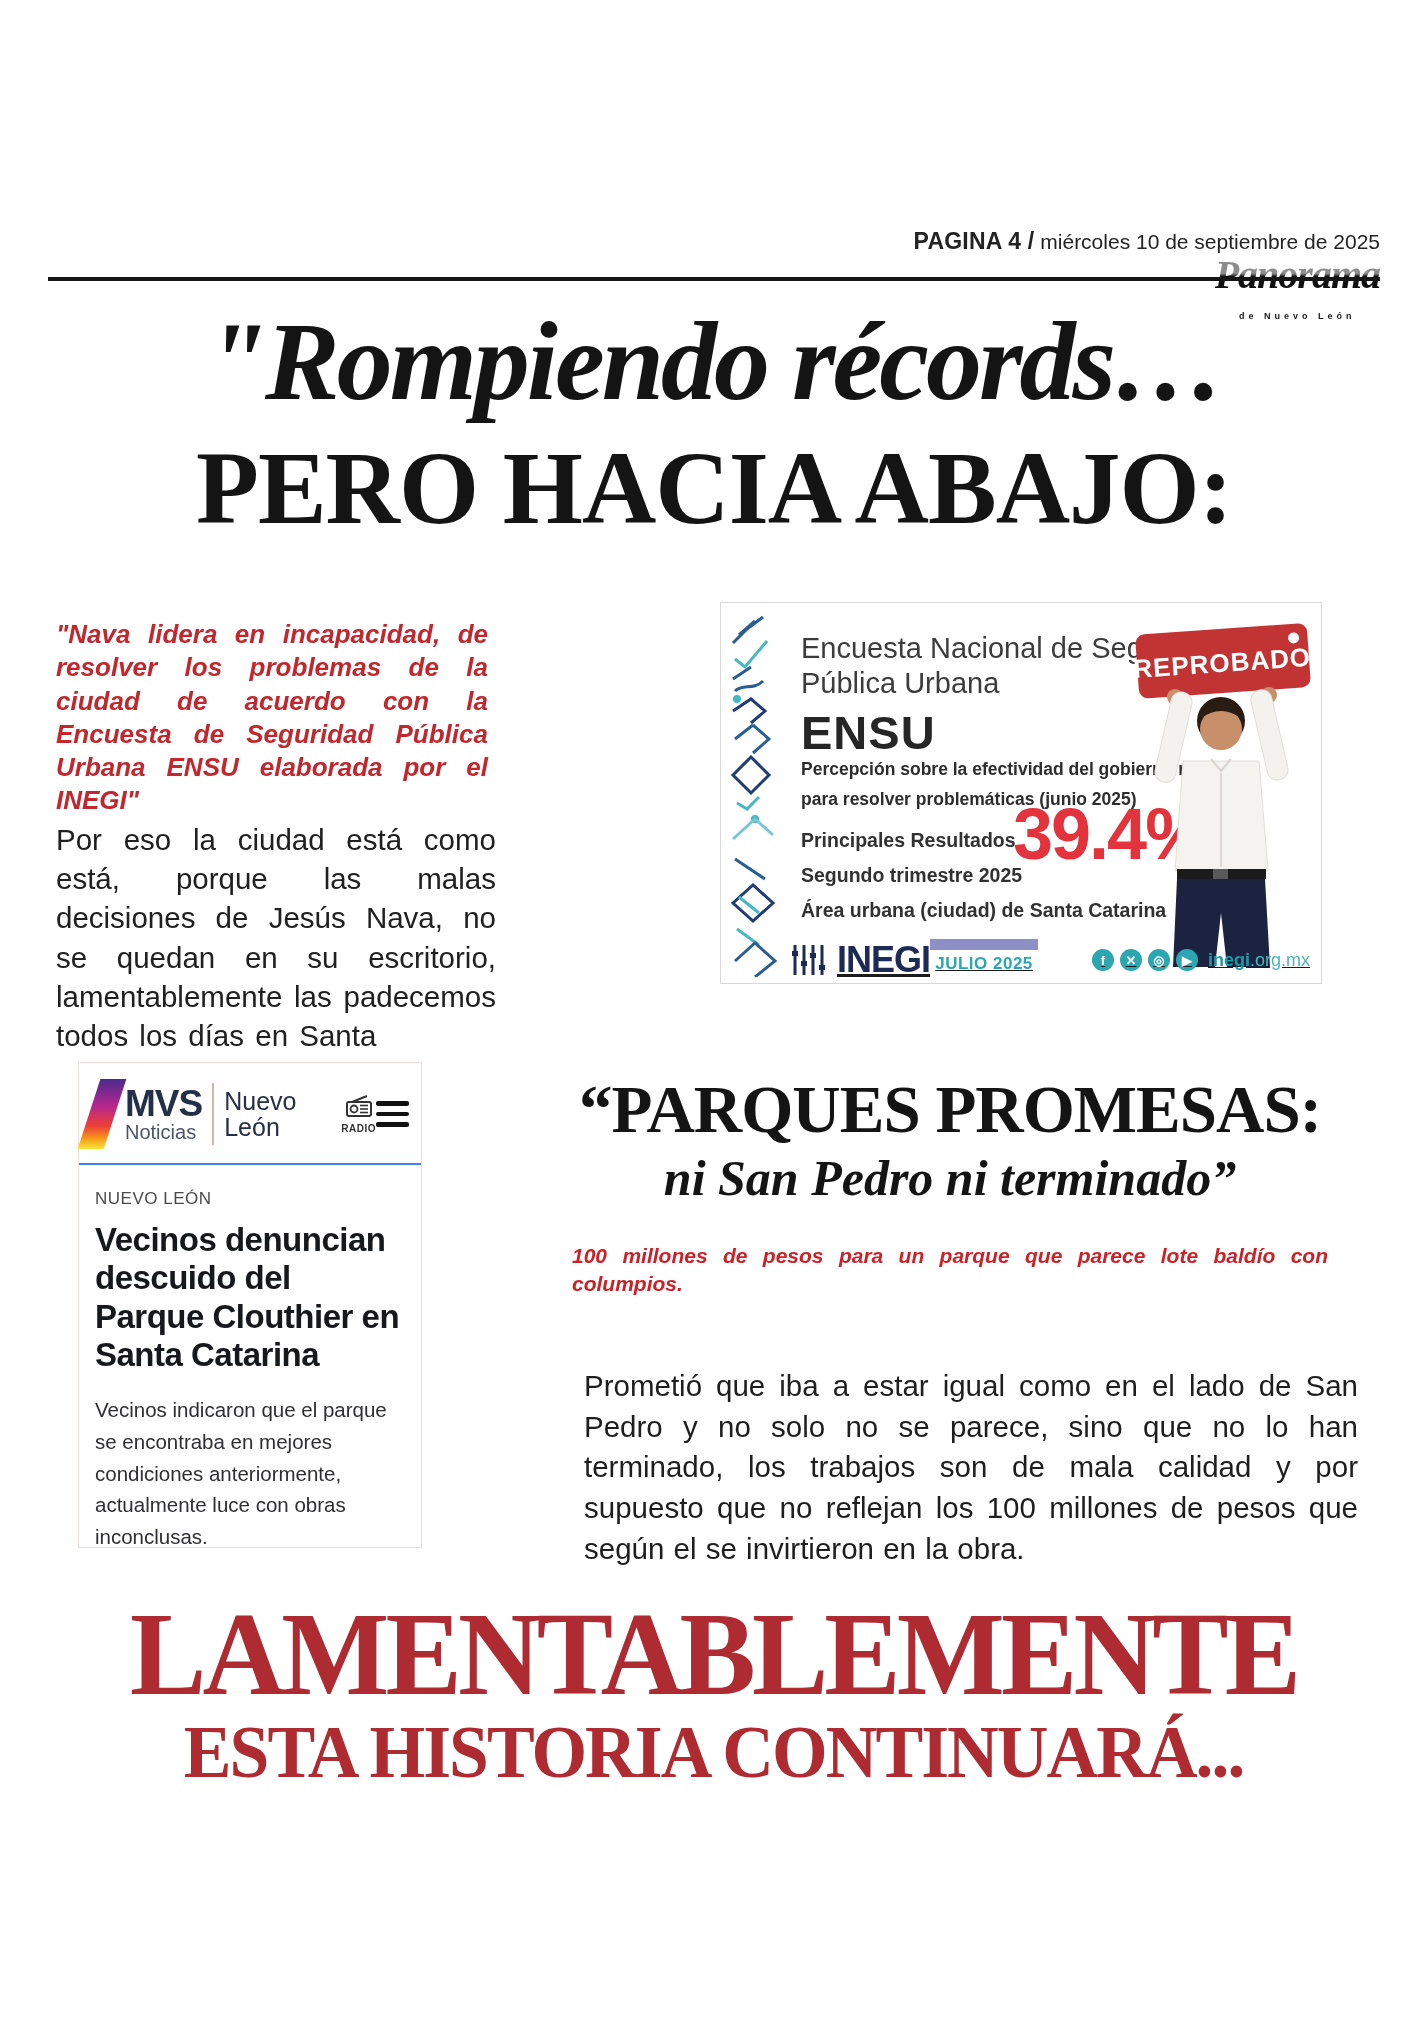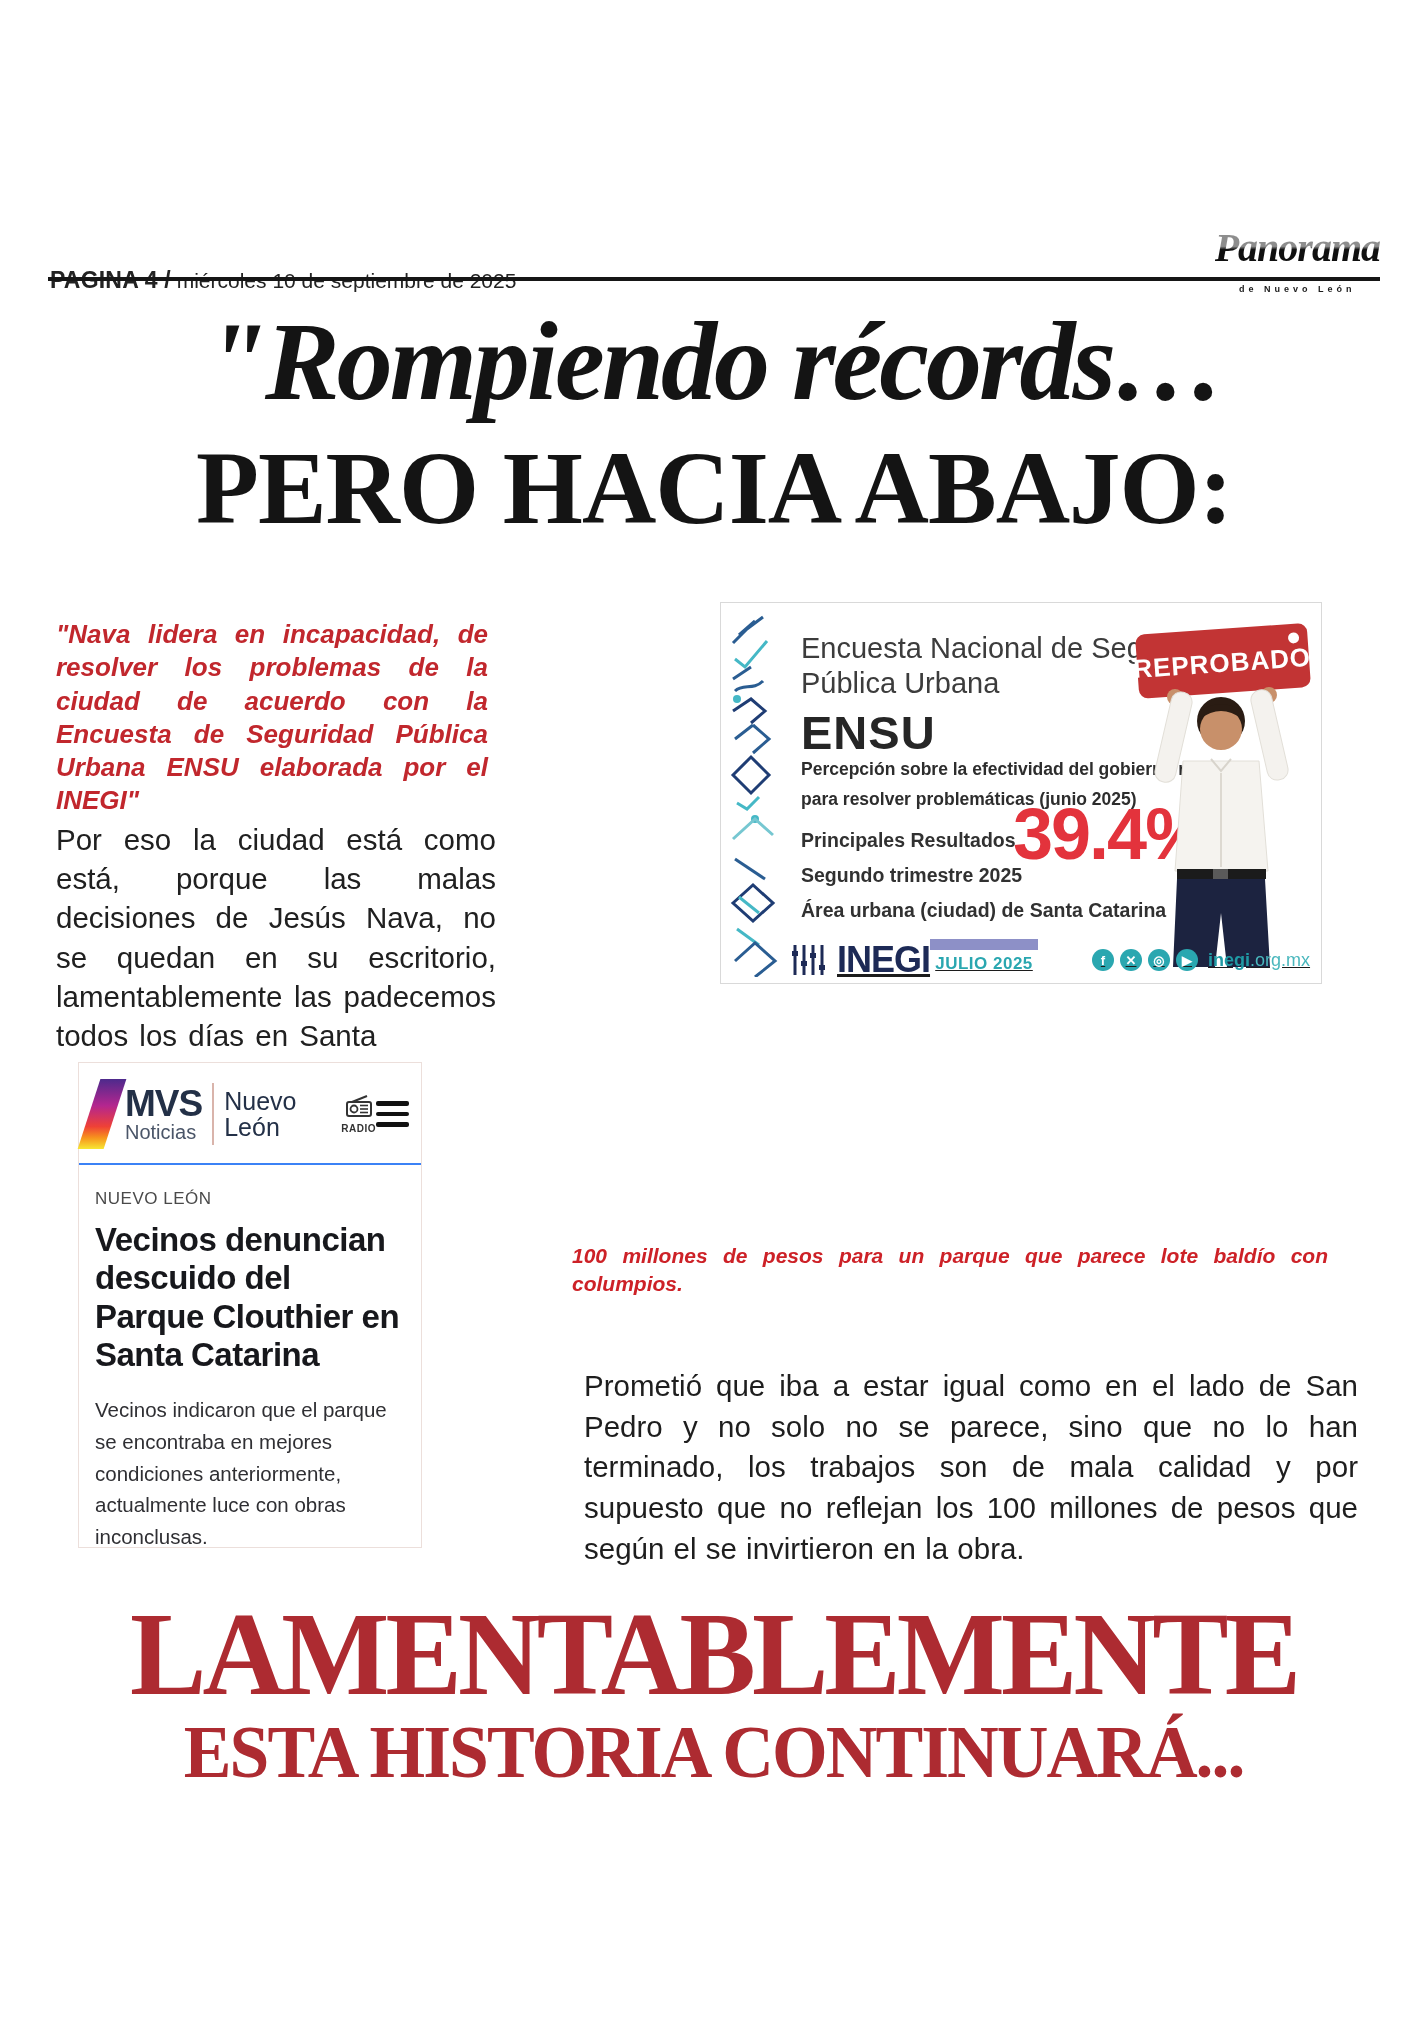--- a/index.html
+++ b/index.html
@@ -1,21 +1,21 @@
 <!DOCTYPE html>
 <html><head>
 <meta charset="utf-8">
 <style>
   html,body{margin:0;padding:0;background:#fff;}
   .page{position:relative;width:1428px;height:2028px;background:#ffffff;margin:0 auto;
         overflow:hidden;font-family:"Liberation Sans",sans-serif;color:#1c1c1c;}
 
   
   .header{position:absolute;top:228px;left:50px;width:1330px;display:flex;
-          justify-content:space-between;align-items:flex-end;}
+          justify-content:space-between;align-items:flex-end;flex-direction:column;}
   .header-left{font-size:21px;color:#232323;white-space:nowrap;}
   .header-left .pg{font-weight:bold;font-size:23px;letter-spacing:.2px;}
   .brand{text-align:center;line-height:1;}
   .brand-word{font-family:"Liberation Serif",serif;font-style:italic;font-weight:900;
           font-size:40px;letter-spacing:-1px;
           background:linear-gradient(180deg,#8d8d8d 0%,#8d8d8d 46%,#101010 54%,#101010 100%);
           -webkit-background-clip:text;background-clip:text;color:transparent;}
   .brand-sub{font-size:9px;font-weight:bold;letter-spacing:4px;color:#1a1a1a;margin-top:17px;}
   .header-rule{position:absolute;top:277px;left:48px;width:1332px;height:0;border-top:4px solid #161616;}
 
@@ -230,20 +230,24 @@
             <div></div>
             <div></div>
         </div>
       </div>
     </div>
     <div class="mvs-cat">NUEVO LEÓN</div>
     <div class="mvs-headline">Vecinos denuncian descuido del Parque Clouthier en Santa Catarina</div>
     <div class="mvs-dek">Vecinos indicaron que el parque se encontraba en mejores condiciones anteriormente, actualmente luce con obras inconclusas.</div>
   </div>
 
+  <div class="parques-head">
+    <div class="parques-l1">“PARQUES PROMESAS:</div>
+    <div class="parques-l2">ni San Pedro ni terminado”</div>
+  </div>
   <div class="parques-red">100 millones de pesos para un parque que parece lote baldío con columpios.</div>
   <div class="body-2">Prometió que iba a estar igual como en el lado de San Pedro y no solo no se parece, sino que no lo han terminado,  los trabajos son de mala calidad y por supuesto que no reflejan los 100 millones de pesos que según el se invirtieron en la obra.</div>
 
   <div class="footer">
     <div><span class="footer-l1">LAMENTABLEMENTE</span></div>
     <div><span class="footer-l2">ESTA HISTORIA CONTINUARÁ...</span></div>
   </div>
 
 </div>
 

